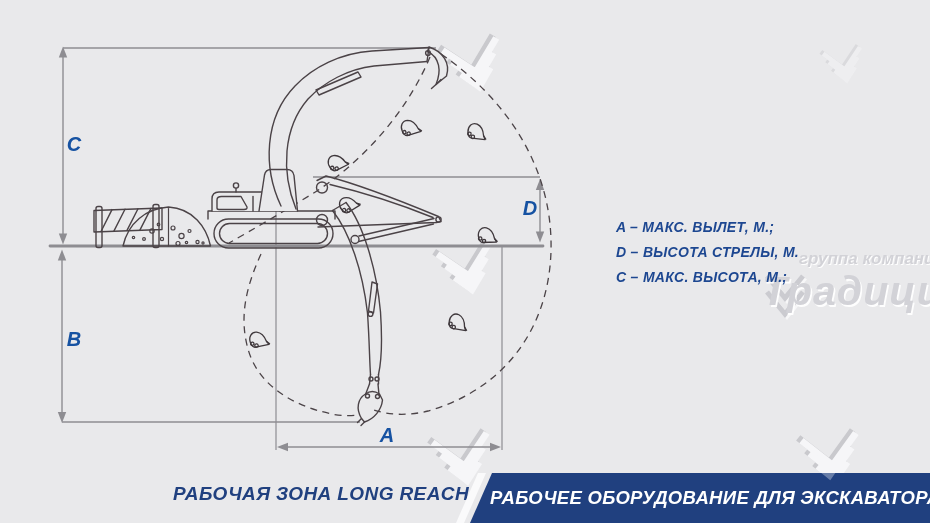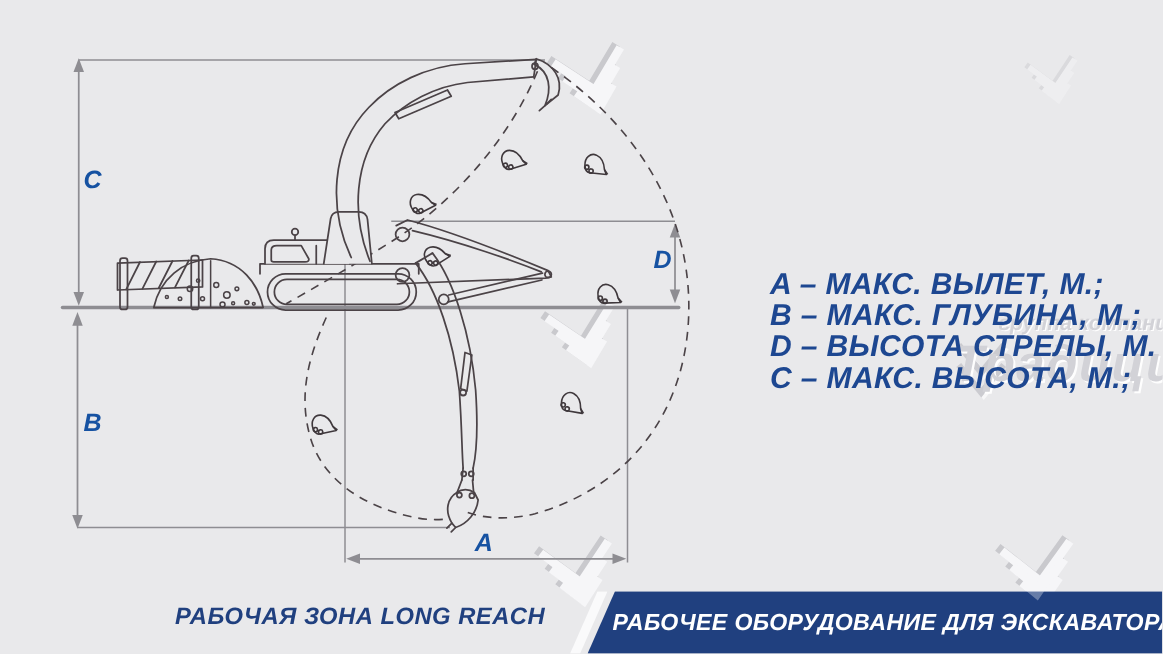--- a/index.html
+++ b/index.html
@@ -30,26 +30,26 @@
     color:#1652a2;font-weight:bold;font-style:italic;font-size:20px;
     z-index:3;width:26px;text-align:center;
   }
   #lab-c{left:61px;top:133px;}
   #lab-b{left:61px;top:328px;}
   #lab-d{left:517px;top:197px;}
   #lab-a{left:374px;top:424px;}
   
   .legend{
     left:616px;top:215px;z-index:3;
-    color:#1d4791;font-weight:bold;font-style:italic;font-size:24px;
+    color:#1d4791;font-weight:bold;font-style:italic;font-size:14px;
     line-height:25px;letter-spacing:.3px;white-space:nowrap;
   }
   
   .caption-left{
-    left:140px;top:483px;width:362px;text-align:left;z-index:4;
+    left:140px;top:483px;width:362px;text-align:center;z-index:4;
     color:#20407f;font-weight:bold;font-style:italic;font-size:19px;
     letter-spacing:.4px;white-space:nowrap;
   }
   .banner-stripe{
     left:448px;top:473px;width:40px;height:50px;background:#fafafb;z-index:4;
     clip-path:polygon(30px 0,38px 0,16px 100%,8px 100%);
   }
   .banner{
     left:460px;top:473px;width:470px;height:50px;background:#20407f;z-index:5;
     clip-path:polygon(32px 0,100% 0,100% 100%,10px 100%);
@@ -239,21 +239,20 @@
   </g>
 </svg>
 
 <div id="lab-c" class="abs dimlabel">C</div>
 <div id="lab-b" class="abs dimlabel">B</div>
 <div id="lab-d" class="abs dimlabel">D</div>
 <div id="lab-a" class="abs dimlabel">A</div>
 
 <div class="abs legend">
   <div>A – МАКС. ВЫЛЕТ, М.;</div>
-  <div>B – МАКС. ГЛУБИНА, М.;</div>
   <div>D – ВЫСОТА СТРЕЛЫ, М.</div>
   <div>C – МАКС. ВЫСОТА, М.;</div>
 </div>
 
 <div class="abs caption-left">РАБОЧАЯ ЗОНА LONG REACH</div>
 <div class="abs banner-stripe"></div>
 <div class="abs banner">
   <div class="banner-text">РАБОЧЕЕ ОБОРУДОВАНИЕ ДЛЯ ЭКСКАВАТОРА</div>
 </div>
 <svg class="abs banner-chevron-overlay" width="174" height="50">

